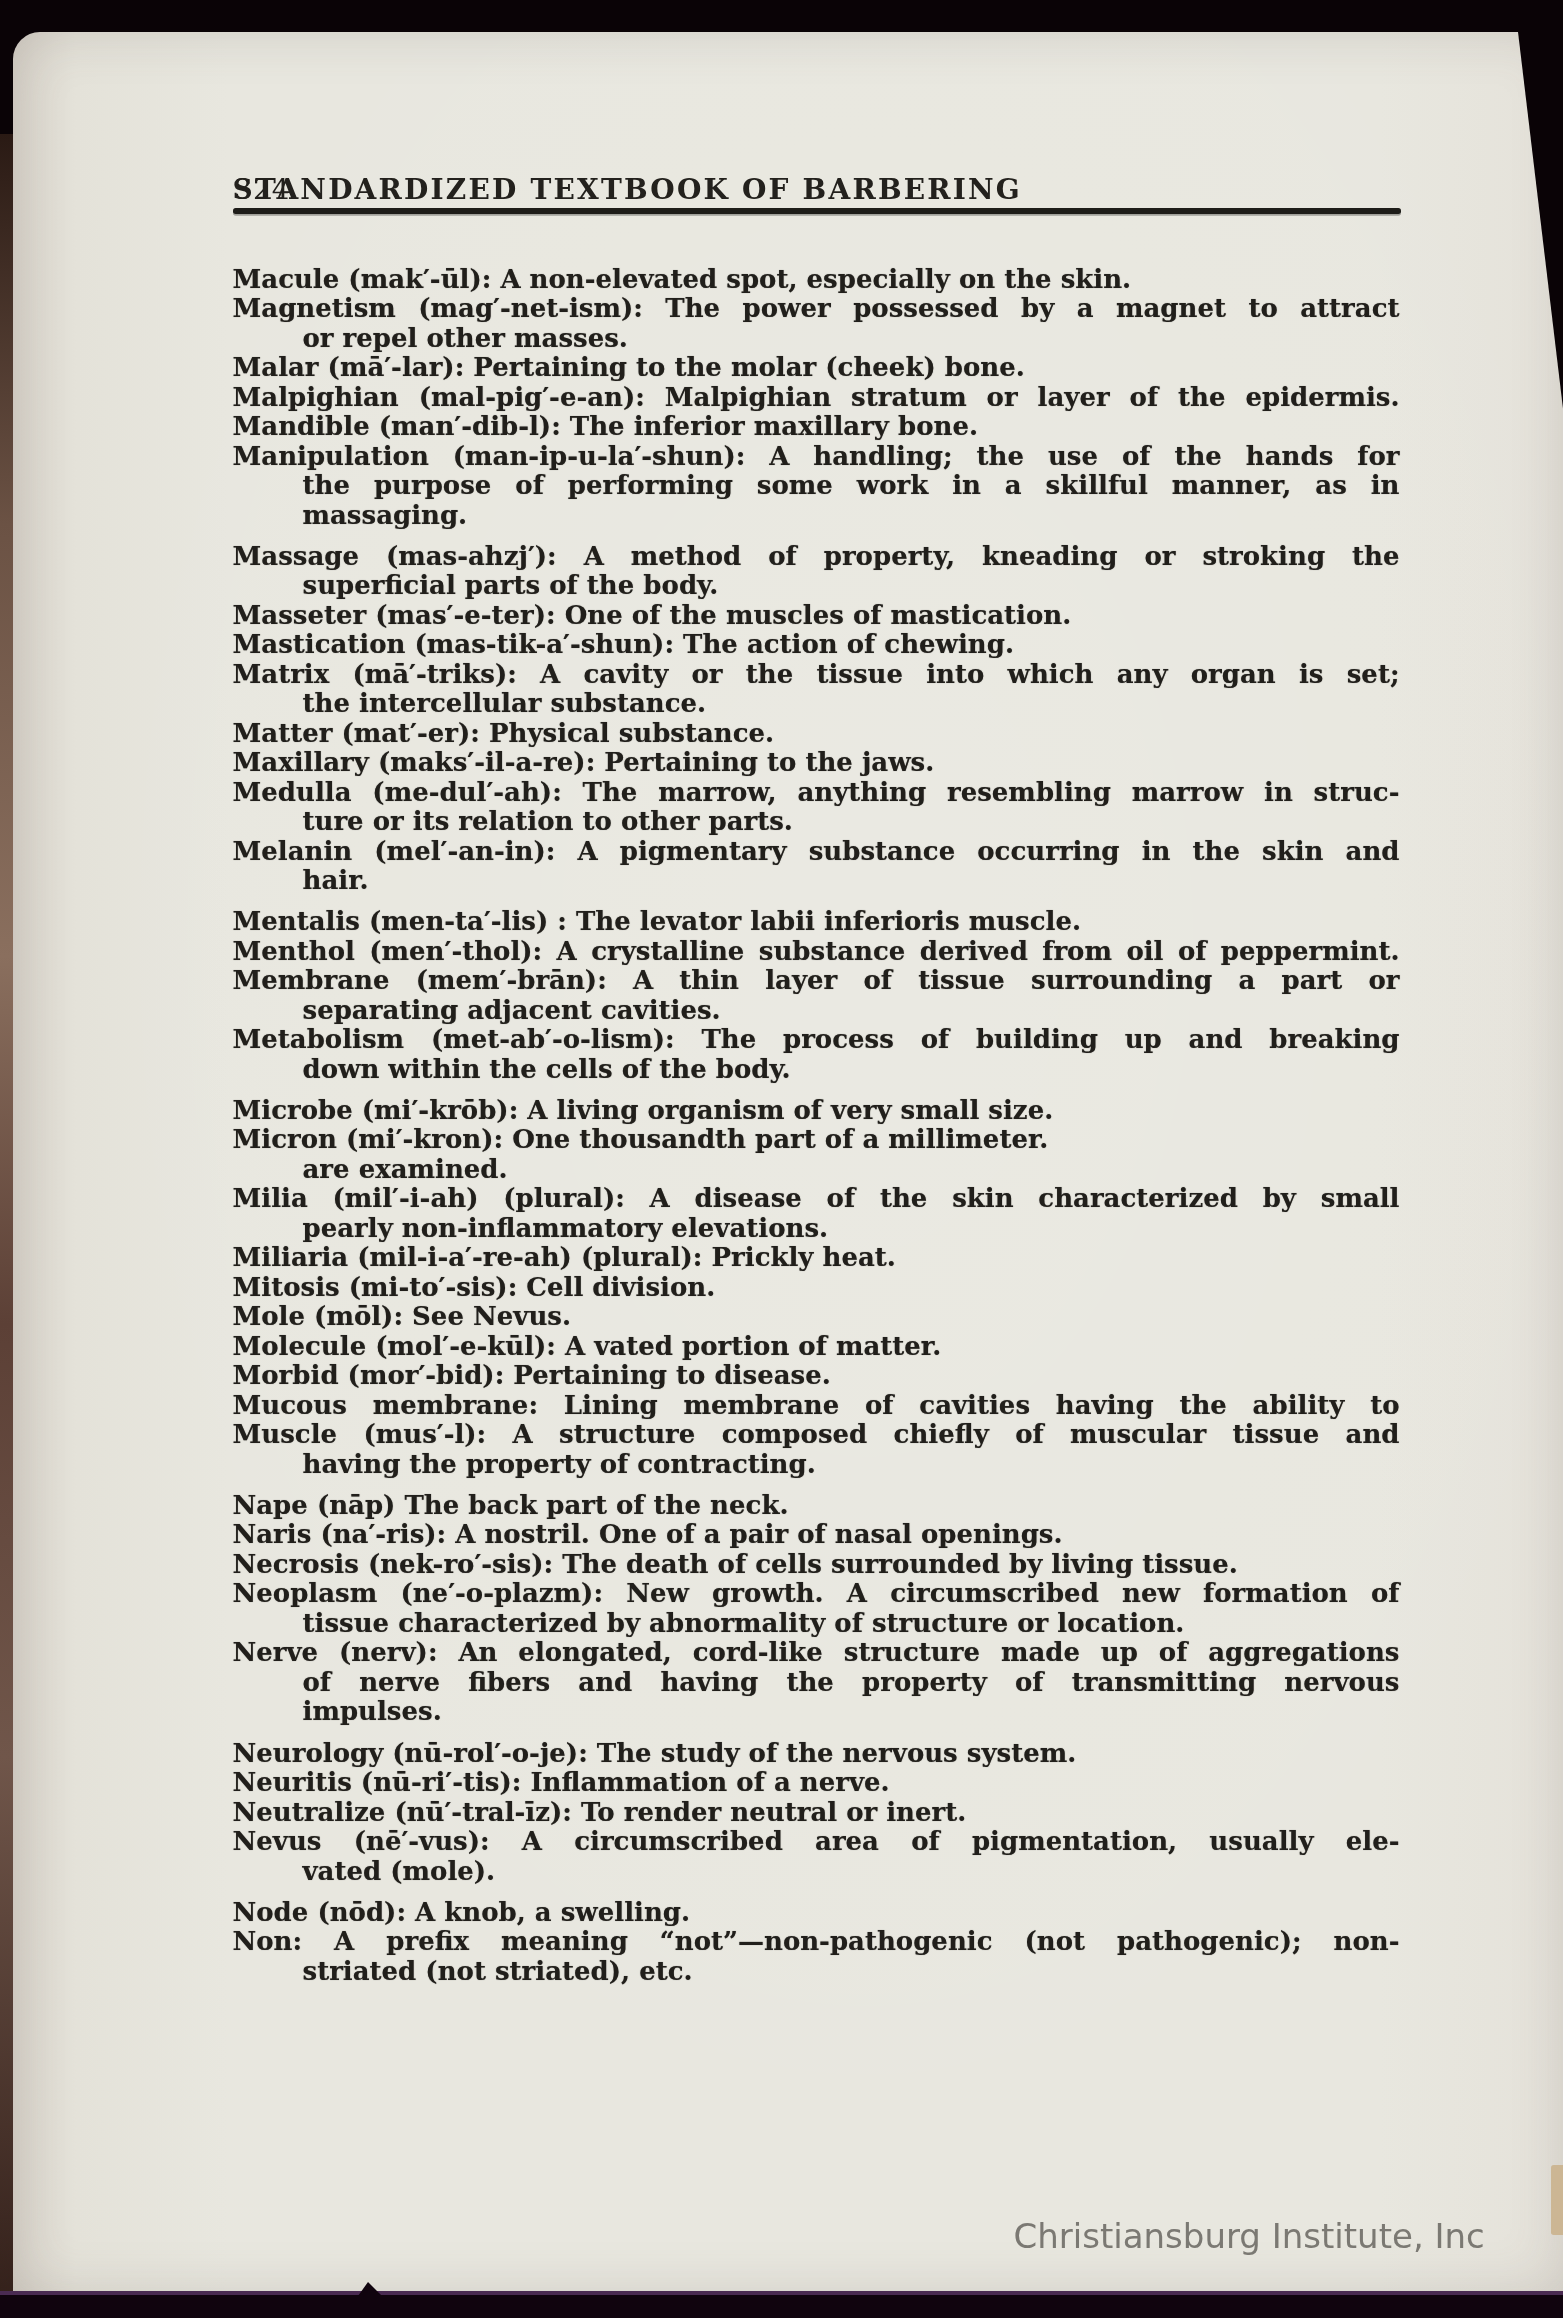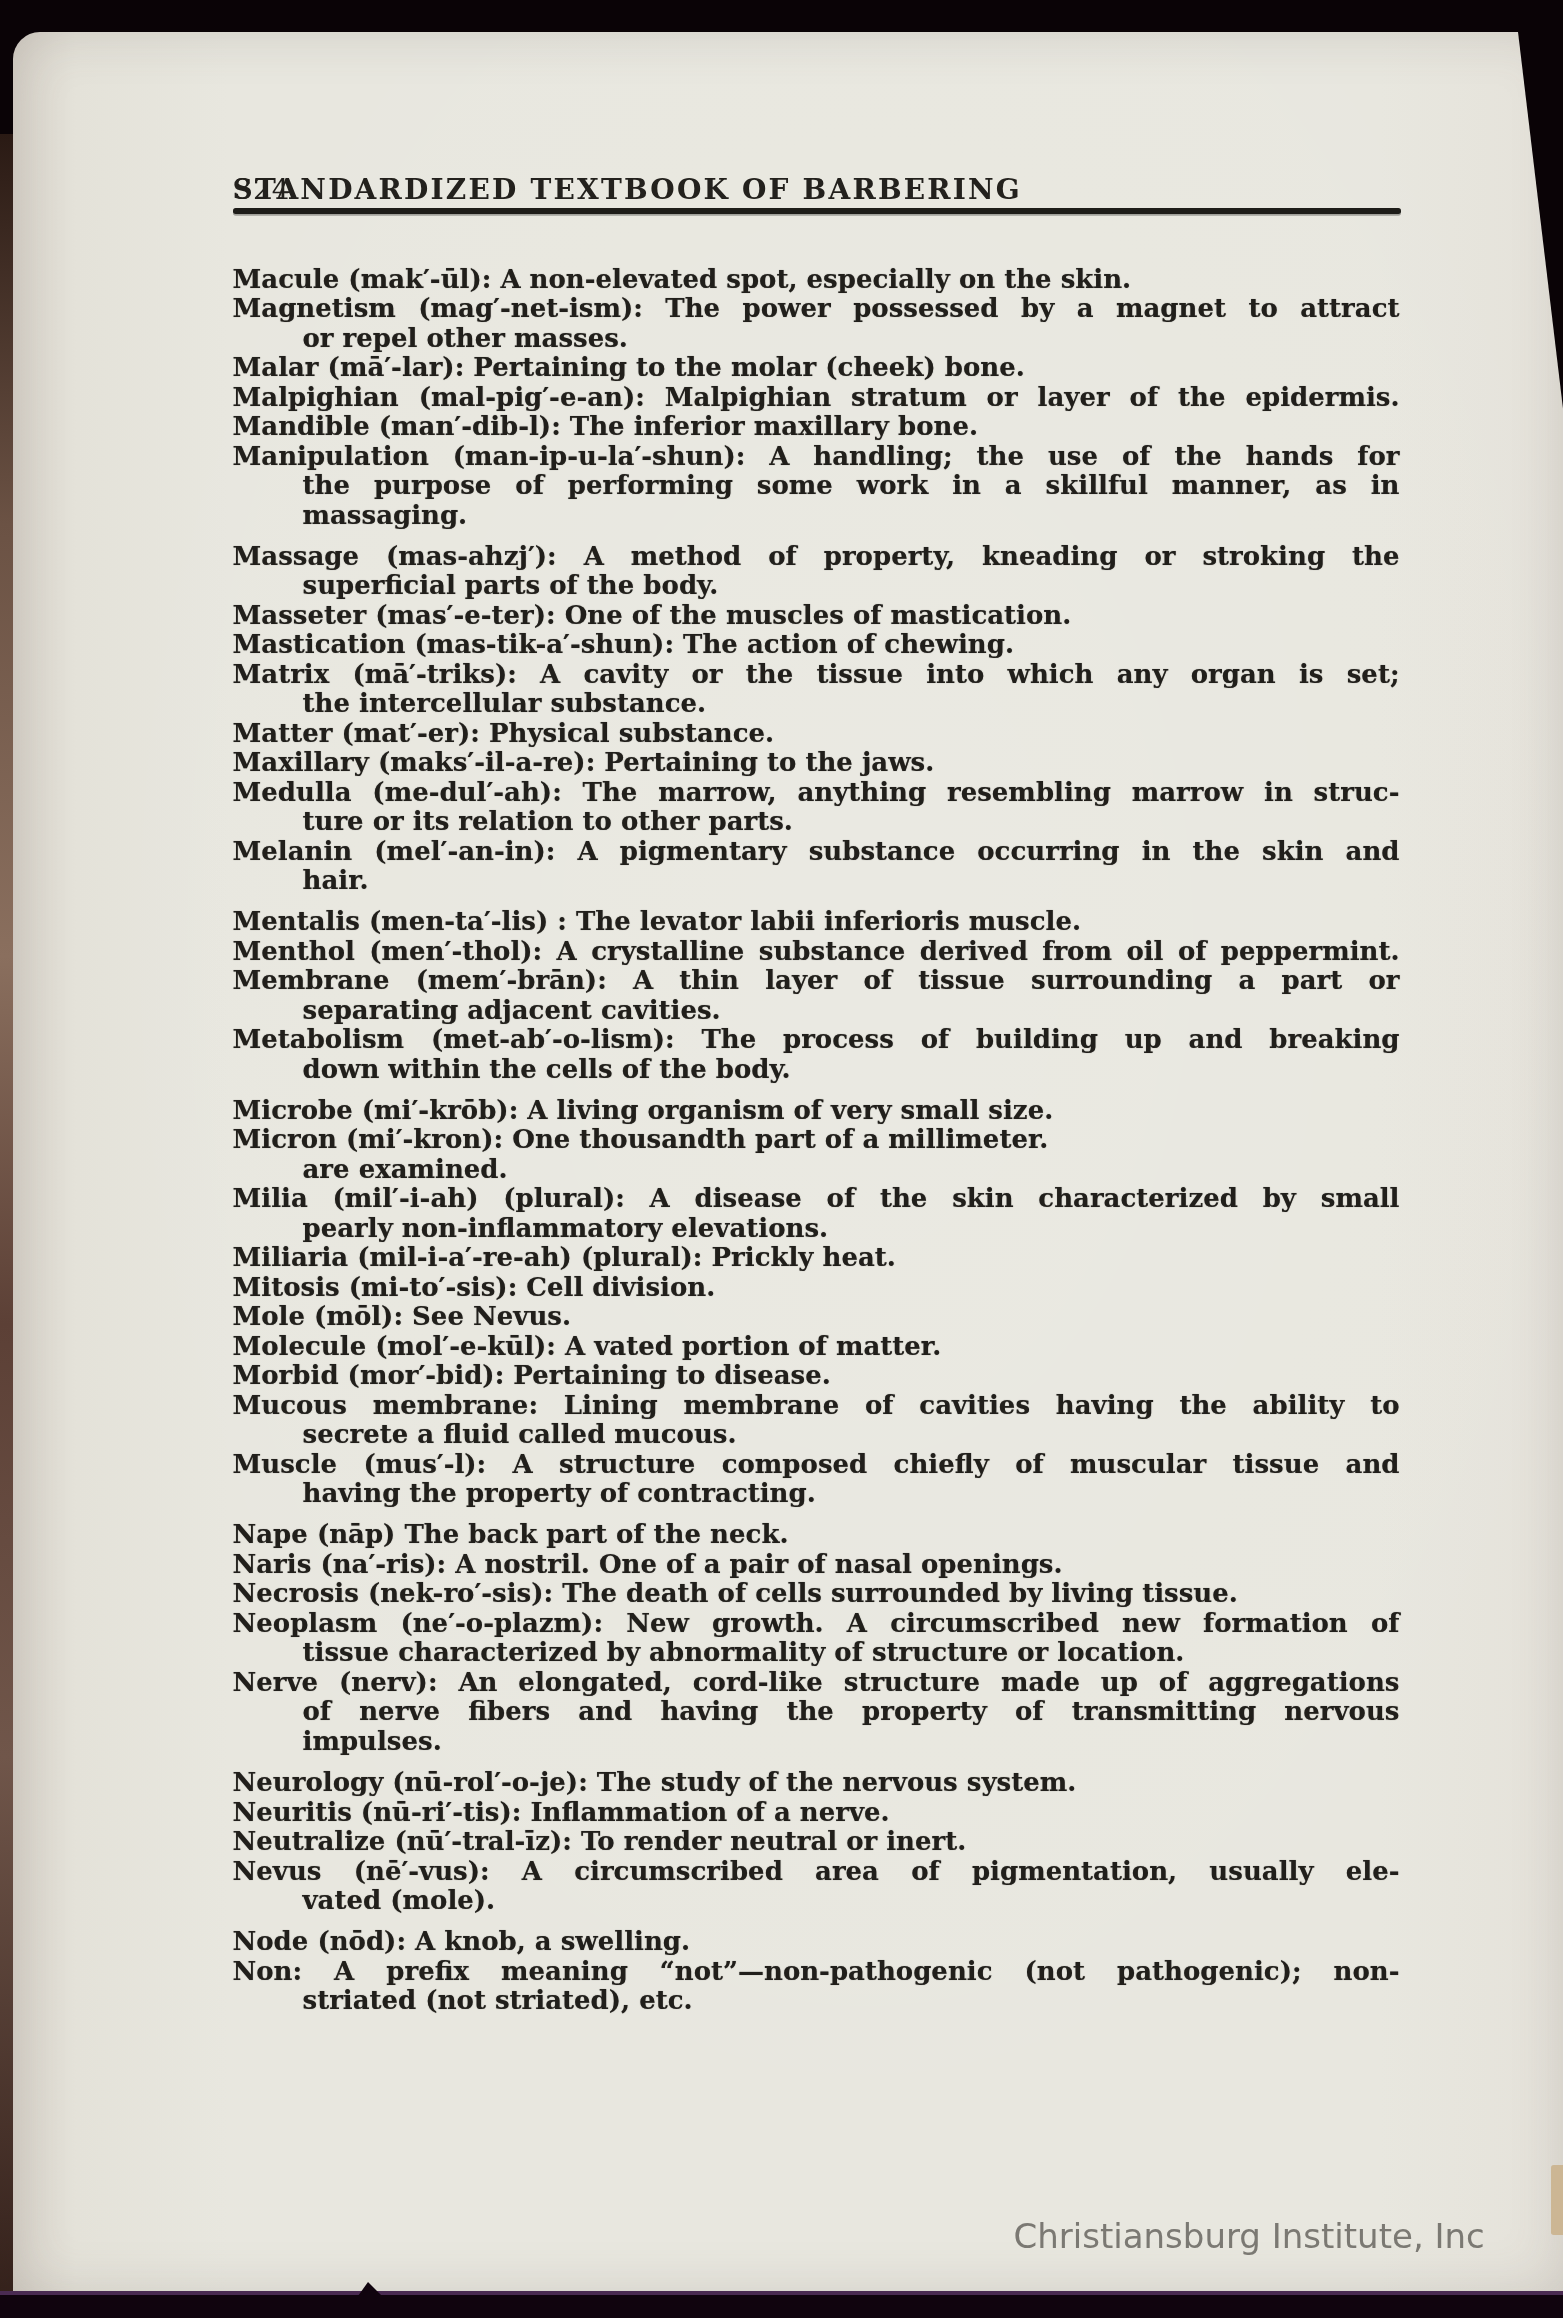--- a/index.html
+++ b/index.html
@@ -200,21 +200,20 @@
           <div class="line last">Mole (mōl): See Nevus.</div>
         </div>
         <div class="entry">
           <div class="line last">Molecule (mol′-e-kūl): A vated portion of matter.</div>
         </div>
         <div class="entry">
           <div class="line last">Morbid (mor′-bid): Pertaining to disease.</div>
         </div>
         <div class="entry">
           <div class="line">Mucous membrane: Lining membrane of cavities having the ability to</div>
-          <div class="line cont last">secrete a fluid called mucous.</div>
         </div>
         <div class="entry">
           <div class="line">Muscle (mus′-l): A structure composed chiefly of muscular tissue and</div>
           <div class="line cont last">having the property of contracting.</div>
         </div>
         <div class="entry new-group">
           <div class="line last">Nape (nāp) The back part of the neck.</div>
         </div>
         <div class="entry">
           <div class="line last">Naris (na′-ris): A nostril. One of a pair of nasal openings.</div>

